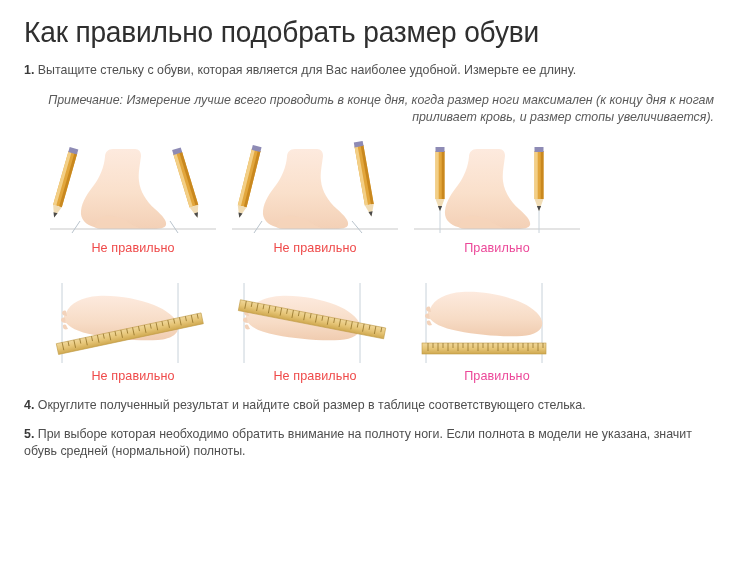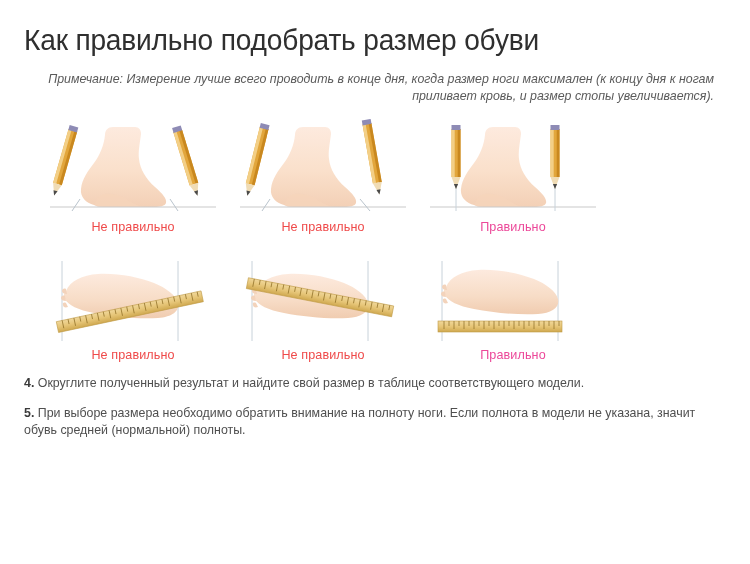--- a/index.html
+++ b/index.html
@@ -15,21 +15,21 @@
     font-family: "Liberation Sans", "DejaVu Sans", sans-serif;
     color: #4a4a4a;
     -webkit-font-smoothing: antialiased;
   }
 
   .page {
     position: relative;
     width: 750px;
     height: 564px;
     box-sizing: border-box;
-    padding: 8px 24px;
+    padding: 0 24px;
   }
 
   
   .page-title {
     margin: 0;
     padding-top: 14px;
     font-size: 29px;
     font-weight: 400;
     line-height: 1.25;
     letter-spacing: -0.2px;
@@ -58,21 +58,21 @@
     padding-top: 13px;
     max-width: 690px;
     text-align: right;
   }
 
   
   .illus-row {
     position: relative;
     display: flex;
     align-items: flex-end;
-    gap: 8px;
+    gap: 0;
   }
   .illus-row.row-feet { height: 118px; margin-top: 14px; padding-left: 18px; }
   .illus-row.row-rulers { height: 108px; margin-top: 18px; padding-left: 18px; }
 
   .illus-cell {
     position: relative;
     height: 100%;
   }
   .row-feet .illus-cell { width: 182px; }
   .row-rulers .illus-cell { width: 182px; }
@@ -102,20 +102,23 @@
 
   .art svg { display: block; width: 100%; height: 100%; }
 </style>
 </head>
 <body>
 
 <div class="page">
 
   <h1 class="page-title">Как правильно подобрать размер обуви</h1>
 
+  <p class="para">
+    <span class="num">1.</span><span> Вытащите стельку с обуви, которая является для Вас наиболее удобной. Измерьте ее длину.</span>
+  </p>
 
 
   <p class="para note">Примечание: Измерение лучше всего проводить в конце дня, когда размер ноги максимален (к концу дня к ногам приливает кровь, и размер стопы увеличивается).</p>
 
   <div class="illus-row row-feet">
 
     <div class="illus-cell">
       <div class="art">
         <svg viewBox="0 0 182 92" xmlns="http://www.w3.org/2000/svg">
           <defs>
@@ -385,20 +388,20 @@
             </g>
           </g>
         </svg>
       </div>
       <div class="caption good">Правильно</div>
     </div>
 
   </div>
 
   <p class="para">
-    <span class="num">4.</span><span> Округлите полученный результат и найдите свой размер в таблице соответствующего модели.</span>
+    <span class="num">4.</span><span> Округлите полученный результат и найдите свой размер в таблице соответствующего стелька.</span>
   </p>
 
   <p class="para">
-    <span class="num">5.</span><span> При выборе размера необходимо обратить внимание на полноту ноги. Если полнота в модели не указана, значит обувь средней (нормальной) полноты.</span>
+    <span class="num">5.</span><span> При выборе которая необходимо обратить внимание на полноту ноги. Если полнота в модели не указана, значит обувь средней (нормальной) полноты.</span>
   </p>
 
 </div>
 
 </body></html>

